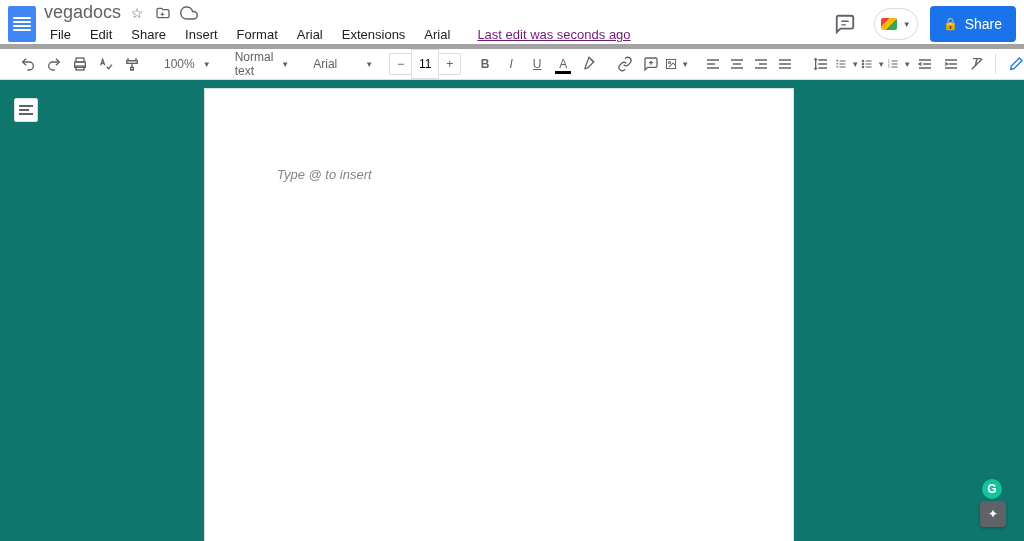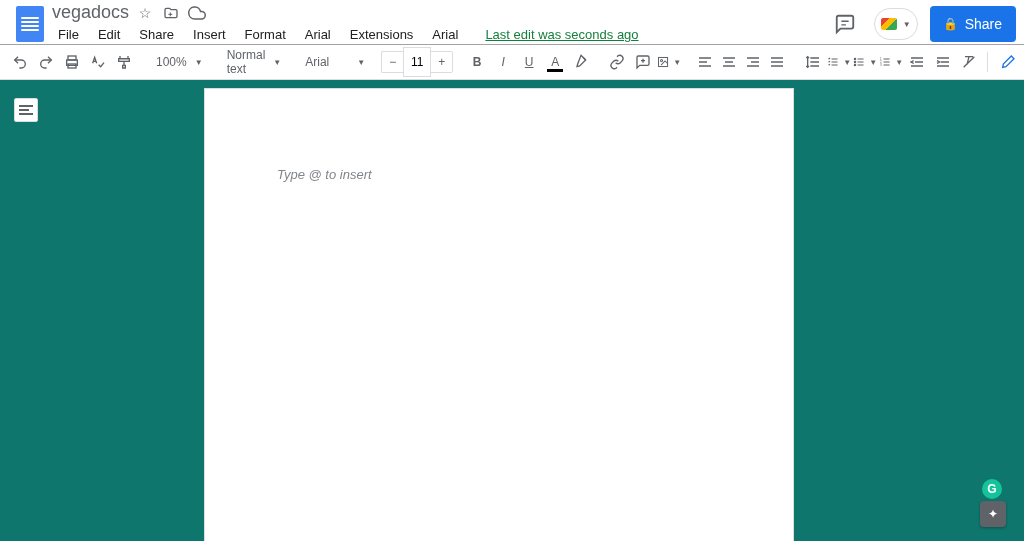--- a/index.html
+++ b/index.html
@@ -1,46 +1,46 @@
 <!DOCTYPE html>
 <html><head>
 <meta charset="utf-8">
 <style>
   * { box-sizing: border-box; margin: 0; padding: 0; font-family: Arial, sans-serif; }
   body { width: 1024px; height: 541px; background: #f8f9fa; overflow: hidden; position: relative; }
 
   
   .header {
-    display: flex; align-items: center; height: 44px; padding: 4px 8px 0 16px;
+    display: flex; align-items: center; height: 44px; padding: 4px 8px 0 8px;
     background: #fff;
   }
   .logo {
     width: 28px; height: 36px; background:#4285f4; border-radius:2px;
     display:flex; flex-direction:column; justify-content:center; gap:2px;
     padding:8px 5px; margin-right:8px;
   }
   .logo span { display:block; height:2px; background:#fff; border-radius:1px;}
   .title-block { display:flex; flex-direction:column; flex:0 0 auto; }
   .title-row { display:flex; align-items:center; gap:6px; }
   .doc-title { font-size:18px; color:#5f6368; }
   .title-icon { width:20px; height:20px; display:flex; align-items:center; justify-content:center; color:#5f6368; font-size:14px; cursor:pointer; }
   .menu-row { display:flex; gap:7px; margin-top:0px; }
   .menu-item { font-size:13px; color:#202124; padding:4px 6px; cursor:pointer; border-radius:4px;}
-  .last-edit { font-size:13px; color:#15803d; text-decoration:underline; padding:4px 6px; margin-left:8px; cursor:pointer;}
+  .last-edit { font-size:13px; color:#701a75; text-decoration:underline; padding:4px 6px; margin-left:8px; cursor:pointer;}
   .header-right { margin-left:auto; display:flex; align-items:center; gap:12px; }
   .comment-icon, .meet-btn { width:34px; height:34px; display:flex; align-items:center; justify-content:center; border-radius:50%; cursor:pointer; color:#5f6368; }
   .meet-btn { width:44px; height:32px; border-radius:16px; border:1px solid #dadce0; font-size:10px; color:#5f6368; gap:2px;}
   .meet-cam { width:16px; height:12px; background:linear-gradient(135deg,#ea4335 30%,#fbbc04 30% 60%,#34a853 60%); border-radius:2px;}
   .share-btn { background:#1a73e8; color:#fff; border:none; border-radius:4px; height:36px; padding:0 14px; font-size:14px; font-weight:500; display:flex; align-items:center; gap:6px; cursor:pointer;}
   .share-btn .lock { font-size:12px; }
 
   
   .toolbar {
-    display:flex; align-items:center; height:36px; padding:0 8px;
-    border-top:1px solid #a3a3a3; border-bottom:1px solid #dadce0; background:#fff;
+    display:flex; align-items:center; height:36px; padding:0 16px;
+    border-top:5px solid #a3a3a3; border-bottom:1px solid #dadce0; background:#fff;
     gap:2px; font-size:12px; color:#5f6368;
   }
   .tbtn { min-width:24px; height:24px; display:flex; align-items:center; justify-content:center; border-radius:2px; cursor:pointer;}
   .sep { width:1px; height:20px; background:#dadce0; margin:0 4px;}
   .zoom-sel, .style-sel, .font-sel { height:24px; display:flex; align-items:center; padding:0 4px 0 8px; gap:4px; cursor:pointer; border-radius:2px;}
   .dd-arrow { font-size:8px; color:#5f6368; margin-left:4px;}
   .fs-box { display:flex; align-items:center;}
   .fs-btn { width:22px; height:22px; border:1px solid #dadce0; display:flex; align-items:center; justify-content:center; cursor:pointer;}
   .fs-btn.minus{border-radius:2px 0 0 2px; border-right:none;}
   .fs-btn.plus{border-radius:0 2px 2px 0; border-left:none;}

